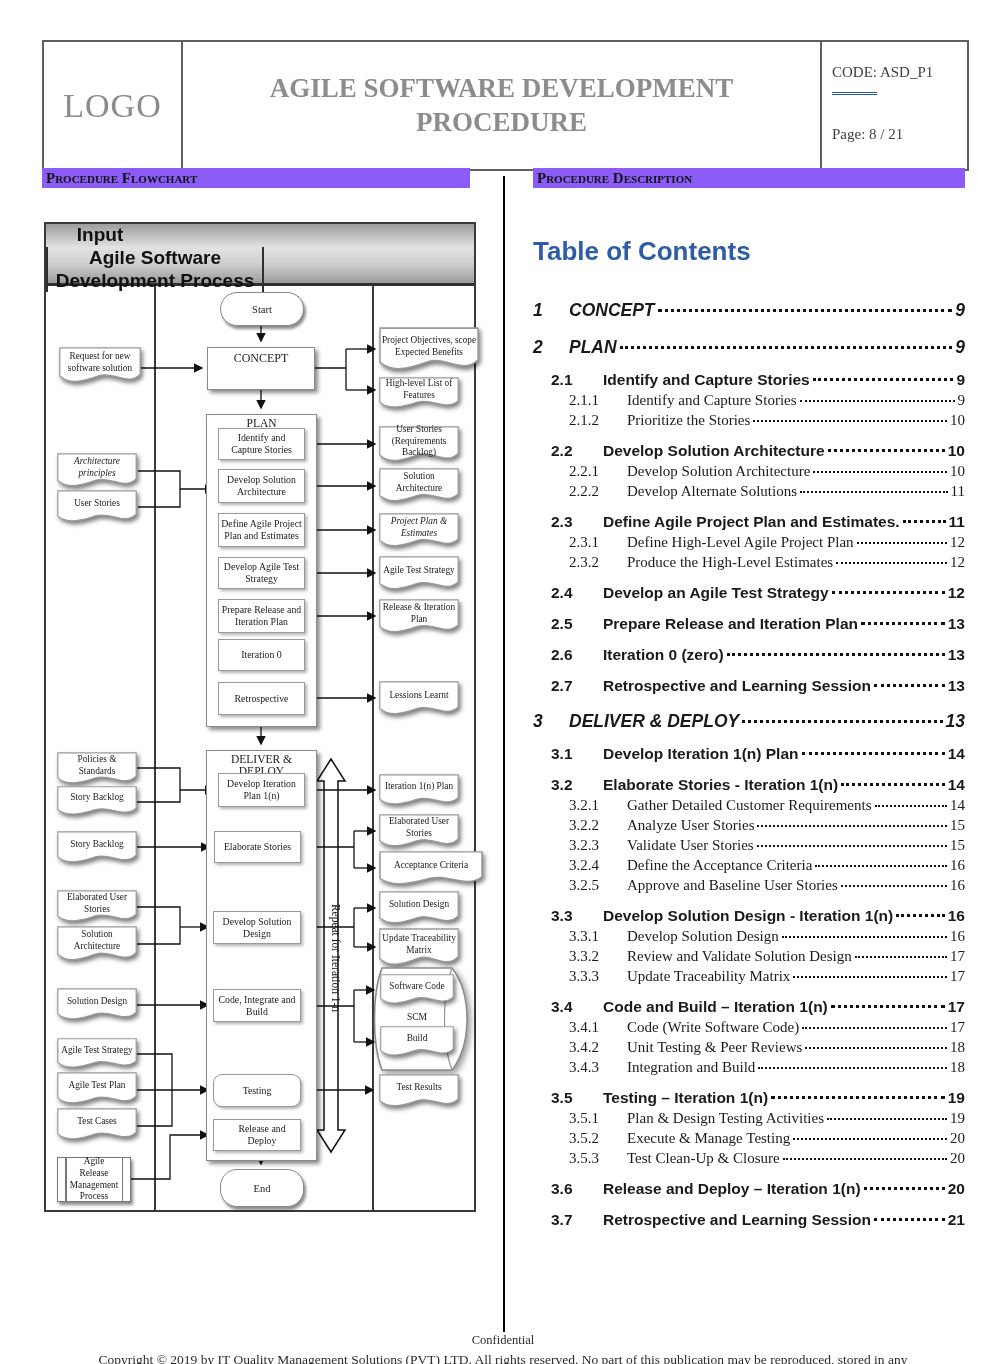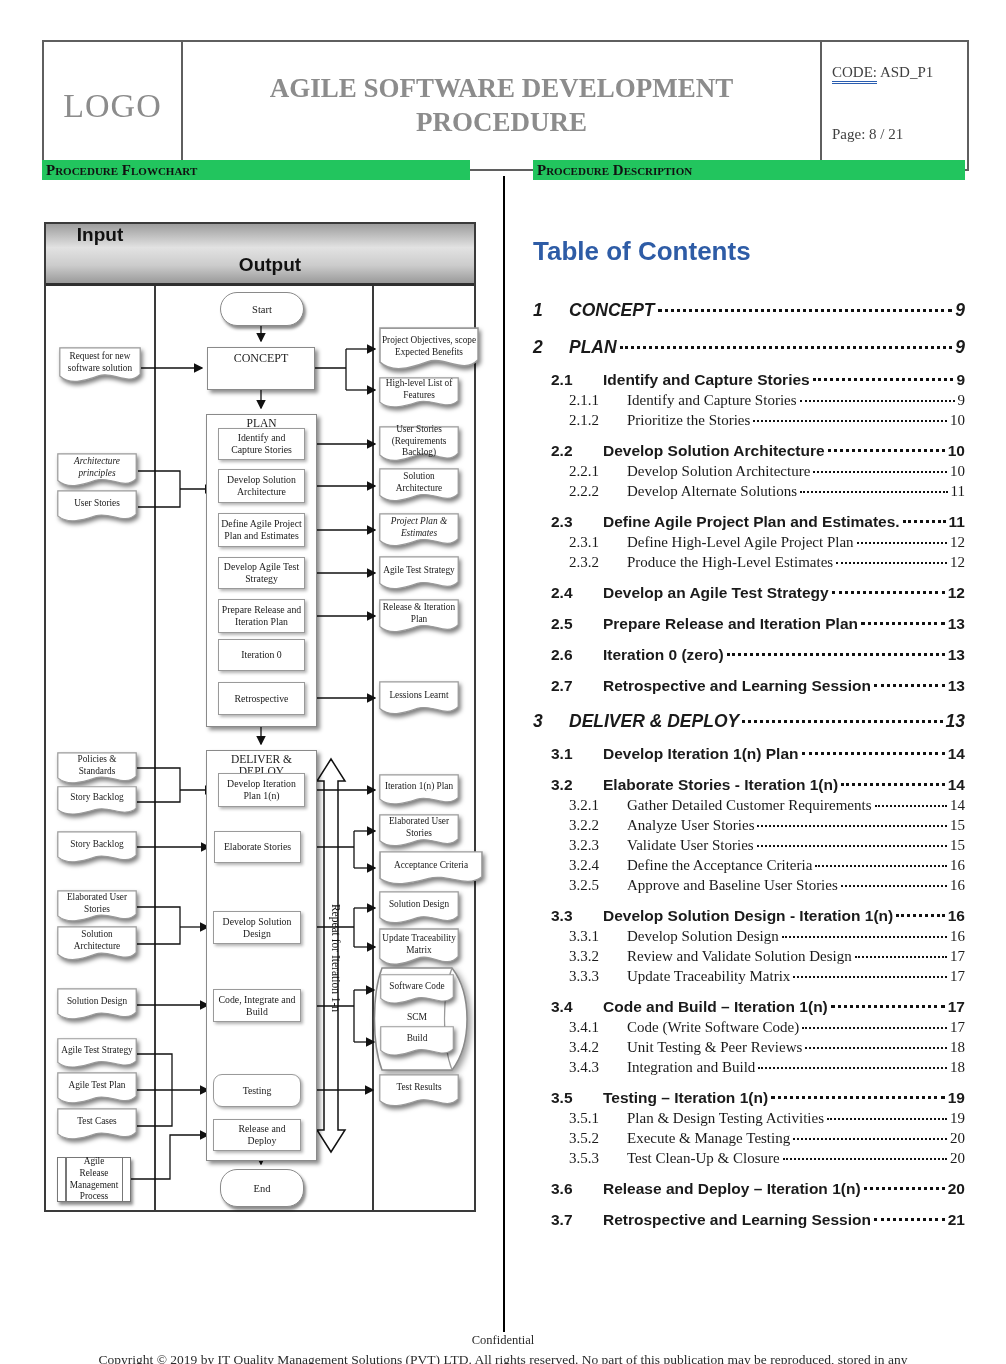--- a/index.html
+++ b/index.html
@@ -6,24 +6,24 @@
   body{width:1006px;height:1364px;position:relative;overflow:hidden;background:#fff;
        font-family:"Liberation Serif",serif;color:#1a1a1a;}
   
   .hdr{position:absolute;left:42px;top:40px;width:923px;height:127px;border:2px solid #5f5f5f;display:flex;}
   .hdr-logo{width:137px;border-right:2px solid #5f5f5f;display:flex;align-items:center;justify-content:center;
             font-size:34px;color:#8c8c8c;letter-spacing:1px;}
   .hdr-title{flex:1;border-right:2px solid #5f5f5f;display:flex;align-items:center;justify-content:center;
              text-align:center;font-size:27px;font-weight:600;color:#8c8c8c;padding:0 30px;line-height:1.25;}
   .hdr-meta{width:145px;position:relative;font-size:15px;color:#3f3f3f;}
   .code-row{position:absolute;top:22px;left:10px;white-space:nowrap;}
-  .code-label{border-bottom:3px double #2a5db0;padding-bottom:1px;}
+  .code-label{border-bottom:3px double #2a5db0;padding-bottom:12px;}
   .page-row{position:absolute;top:84px;left:10px;white-space:nowrap;}
   
-  .secbar{position:absolute;top:160px;height:20px;background:#22c55e;font-variant:small-caps;
+  .secbar{position:absolute;top:168px;height:20px;background:#8b5cf6;font-variant:small-caps;
           font-weight:bold;font-size:15px;line-height:20px;padding-left:4px;box-sizing:border-box;color:#111;}
   .secbar.left{left:42px;width:428px;}
   .secbar.right{left:533px;width:432px;}
   .vdivider{position:absolute;left:503px;top:176px;width:2px;height:1156px;background:#000;}
   
   .flowtable{position:absolute;left:44px;top:222px;width:428px;height:986px;border:2px solid #3a3a3a;background:#fff;}
   .fvline{position:absolute;top:0;bottom:0;width:2px;background:#3a3a3a;}
   .fhead{position:absolute;left:0;top:0;right:0;height:59px;border-bottom:3px solid #2f2f2f;
          background:linear-gradient(180deg,#9d9d9d 0,#e2e2e2 40%,#cccccc 70%,#9a9a9a 100%);
          display:flex;font-family:"Liberation Sans",sans-serif;font-size:19px;font-weight:600;color:#111;flex-direction:column;}
@@ -94,20 +94,21 @@
 
 <div class="secbar left">Procedure Flowchart</div>
 <div class="secbar right">Procedure Description</div>
 <div class="vdivider"></div>
 
 <div class="flowtable">
   <div class="fvline" style="left:108px;"></div>
   <div class="fvline" style="left:326px;"></div>
   <div class="fhead">
     <div class="cell c1">Input</div>
+    <div class="cell c2">Agile Software Development Process</div>
     <div class="cell c3">Output</div>
   </div>
 
   <svg class="overlay" viewBox="44 222 428 986">
     <defs>
       <marker id="arr" viewBox="0 0 10 10" refX="8.5" refY="5" markerWidth="7.5" markerHeight="7.5" orient="auto">
         <path d="M0,0 L10,5 L0,10 Z" fill="#111"></path>
       </marker>
     </defs>
 

